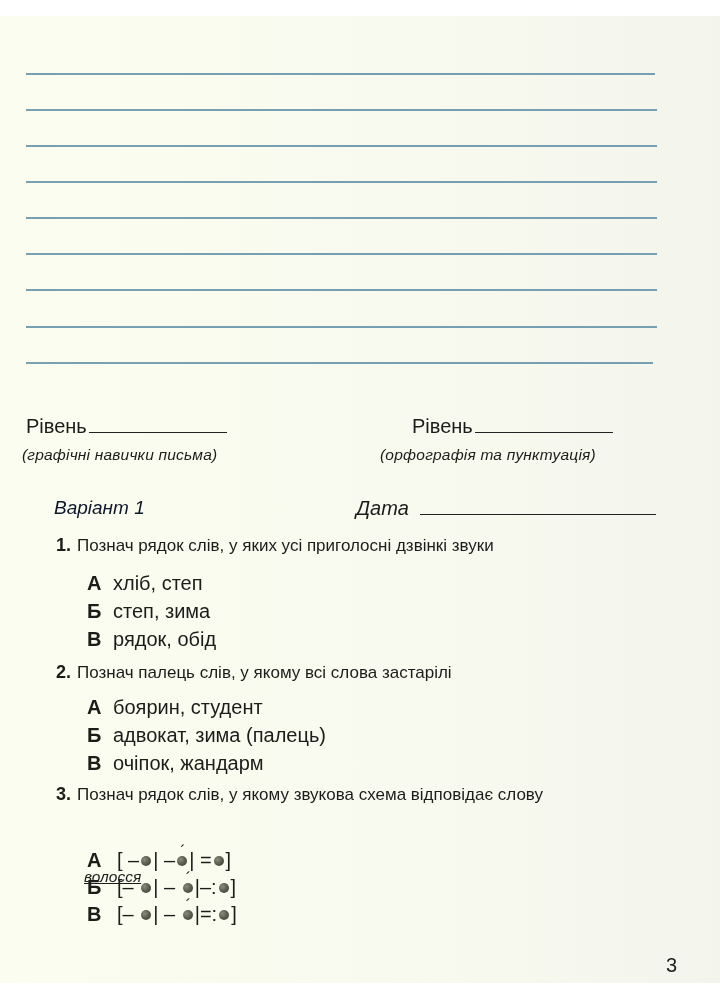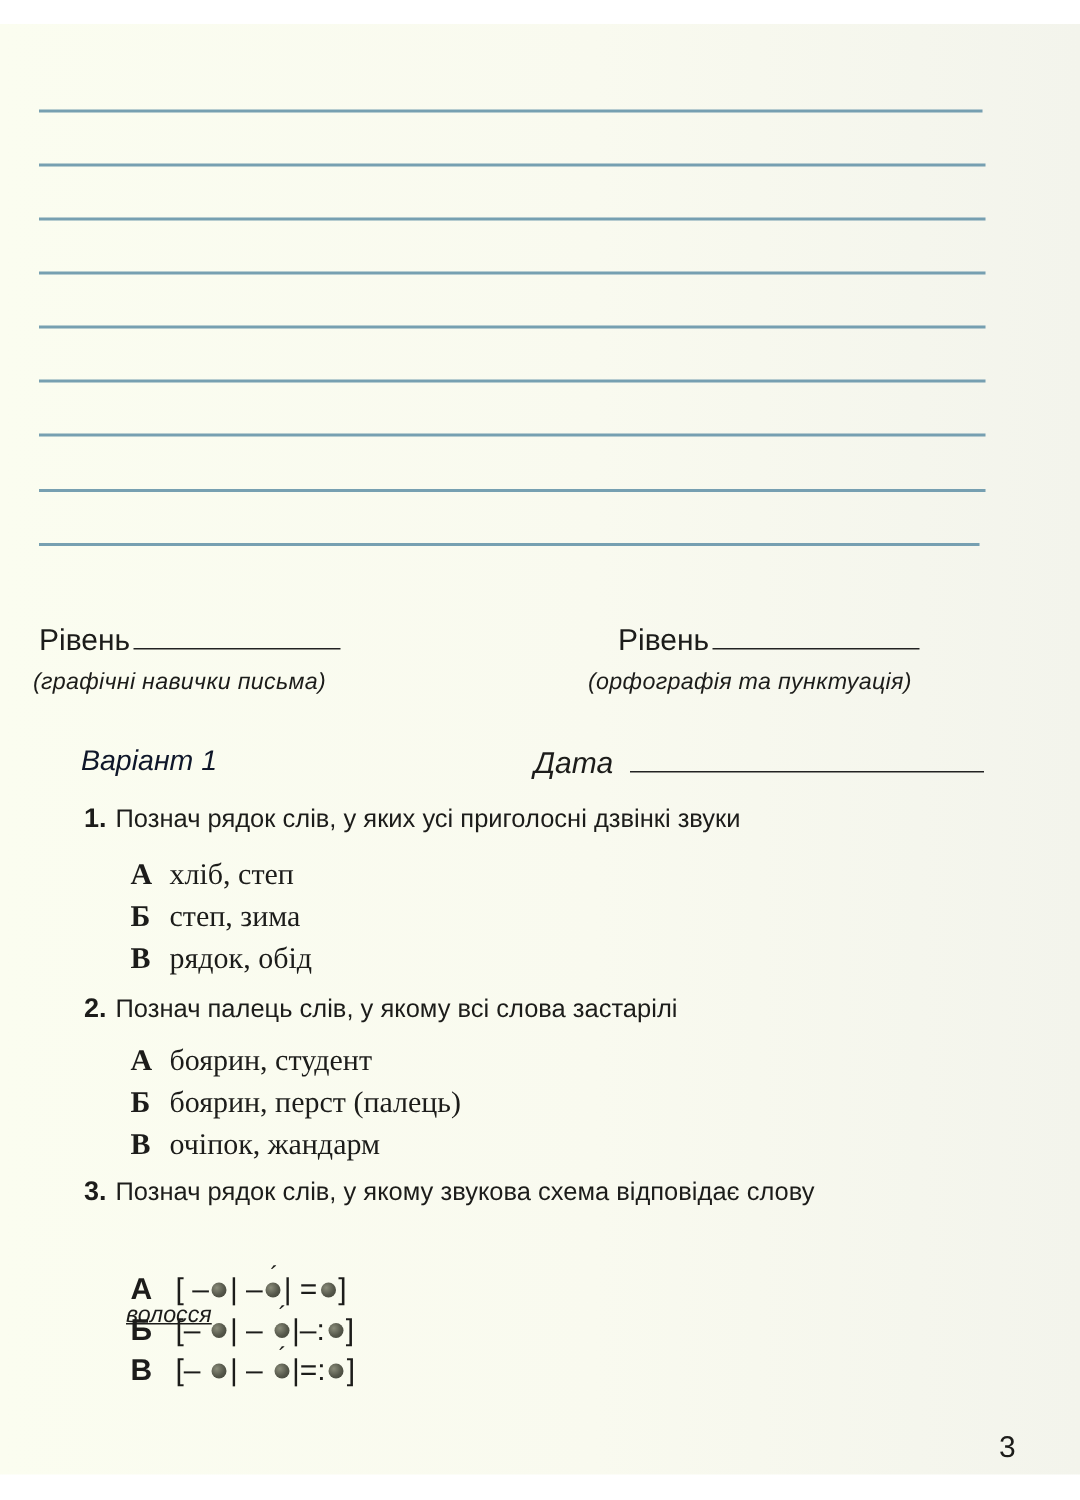--- a/index.html
+++ b/index.html
@@ -18,21 +18,21 @@
     background: #5f8fa6; opacity: 0.85;
   }
   .abs { position: absolute; white-space: nowrap; margin-top: 16px; }
   .level-label { font-size: 20px; }
   .blank { display: inline-block; border-bottom: 1.5px solid #222; vertical-align: baseline; height: 18px; margin-left: 2px; }
   .hint { font-size: 15.5px; font-style: italic; letter-spacing: 0.2px; }
   .variant { font-size: 19px; font-style: italic; color: #0f172a; }
   .date-label { font-size: 20px; font-style: italic; }
   .q { font-size: 17px; }
   .q .num { font-weight: bold; font-size: 18px; margin-right: 6px; }
-  .opt { font-size: 20px; font-family: Liberation Serif, serif; }
+  .opt { font-size: 20px; }
   .opt .letter { font-weight: bold; display: inline-block; width: 26px; }
   .qword { font-size: 15.5px; font-style: italic; }
   .scheme { font-size: 20px; }
   .dot {
     display: inline-block; width: 10px; height: 10px; border-radius: 50%;
     background: radial-gradient(circle at 35% 35%, #8a8c7a 0%, #55574a 55%, #3e4036 100%);
     vertical-align: middle; margin: 0 2px; position: relative; top: -1px;
   }
   .dot.acc::after {
     content: "\00B4"; position: absolute; left: 3px; top: -13px; font-size: 16px; color: #1c1c1a;
@@ -55,21 +55,21 @@
 <div class="rule" style="top:362px; width:627px;"></div>
 
 <div class="abs level-label" style="left:26px; top:398px;">
   <span>Рівень</span><span class="blank" style="width:138px;"></span>
 </div>
 <div class="abs hint" style="left:22px; top:430px;">(графічні навички письма)</div>
 
 <div class="abs level-label" style="left:412px; top:398px;">
   <span>Рівень</span><span class="blank" style="width:138px;"></span>
 </div>
-<div class="abs hint" style="left:392px; top:430px;">(орфографія та пунктуація)</div>
+<div class="abs hint" style="left:380px; top:430px;">(орфографія та пунктуація)</div>
 
 <div class="abs variant" style="left:54px; top:481px;">Варіант 1</div>
 <div class="abs date-label" style="left:356px; top:480px;">
   <span>Дата</span>
   <span class="blank" style="width:236px; margin-left:6px;"></span>
 </div>
 
 <div class="abs q" style="left:56px; top:519px;">
   <span class="num">1.</span><span>Познач рядок слів, у яких усі приголосні дзвінкі звуки</span>
 </div>
@@ -83,21 +83,21 @@
   <span class="letter">В</span><span>рядок, обід</span>
 </div>
 
 <div class="abs q" style="left:56px; top:646px;">
   <span class="num">2.</span><span>Познач палець слів, у якому всі слова застарілі</span>
 </div>
 <div class="abs opt" style="left:87px; top:680px;">
   <span class="letter">А</span><span>боярин, студент</span>
 </div>
 <div class="abs opt" style="left:87px; top:708px;">
-  <span class="letter">Б</span><span>боярин, перст (палець)</span>
+  <span class="letter">Б</span><span>адвокат, зима (палець)</span>
 </div>
 <div class="abs opt" style="left:87px; top:736px;">
   <span class="letter">В</span><span>очіпок, жандарм</span>
 </div>
 
 <div class="abs q" style="left:56px; top:768px;">
   <span class="num">3.</span><span>Познач рядок слів, у якому звукова схема відповідає слову</span>
 </div>
 <div class="abs qword" style="left:84px; top:852px;text-decoration:underline;">волосся</div>
 

